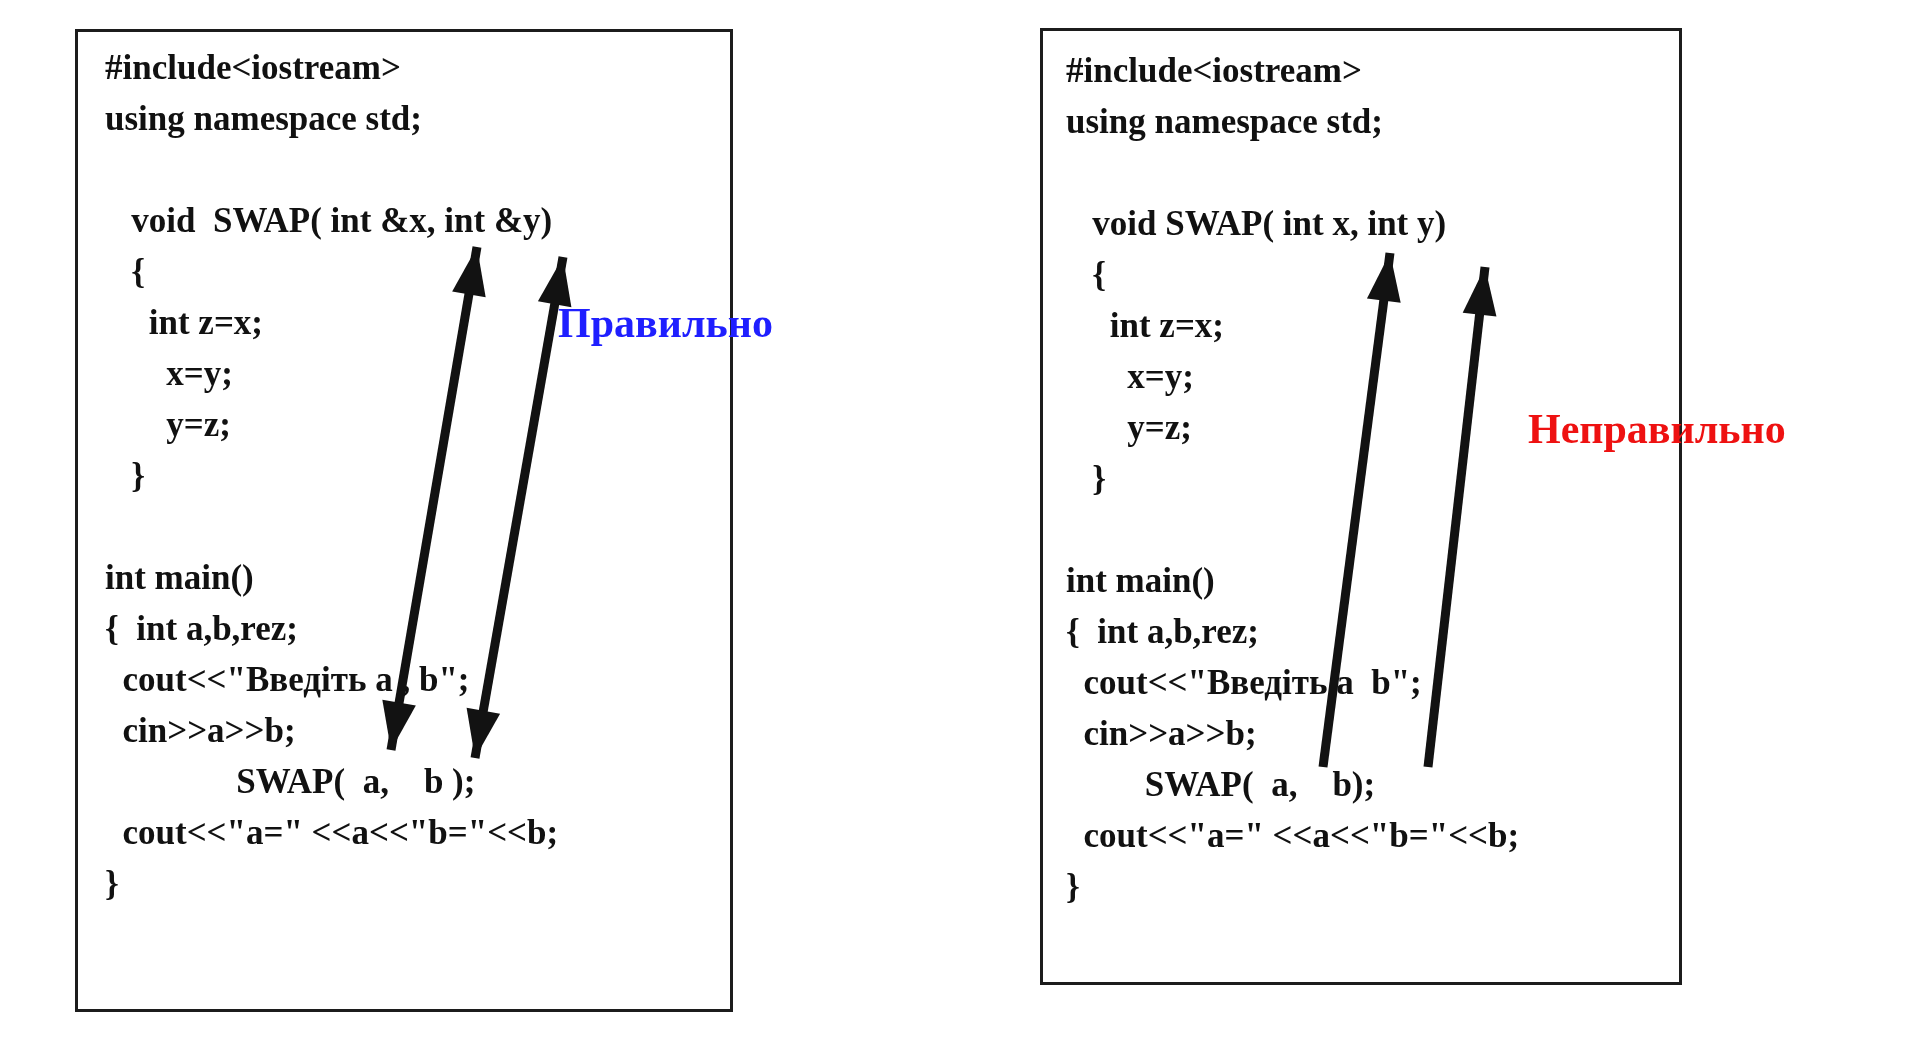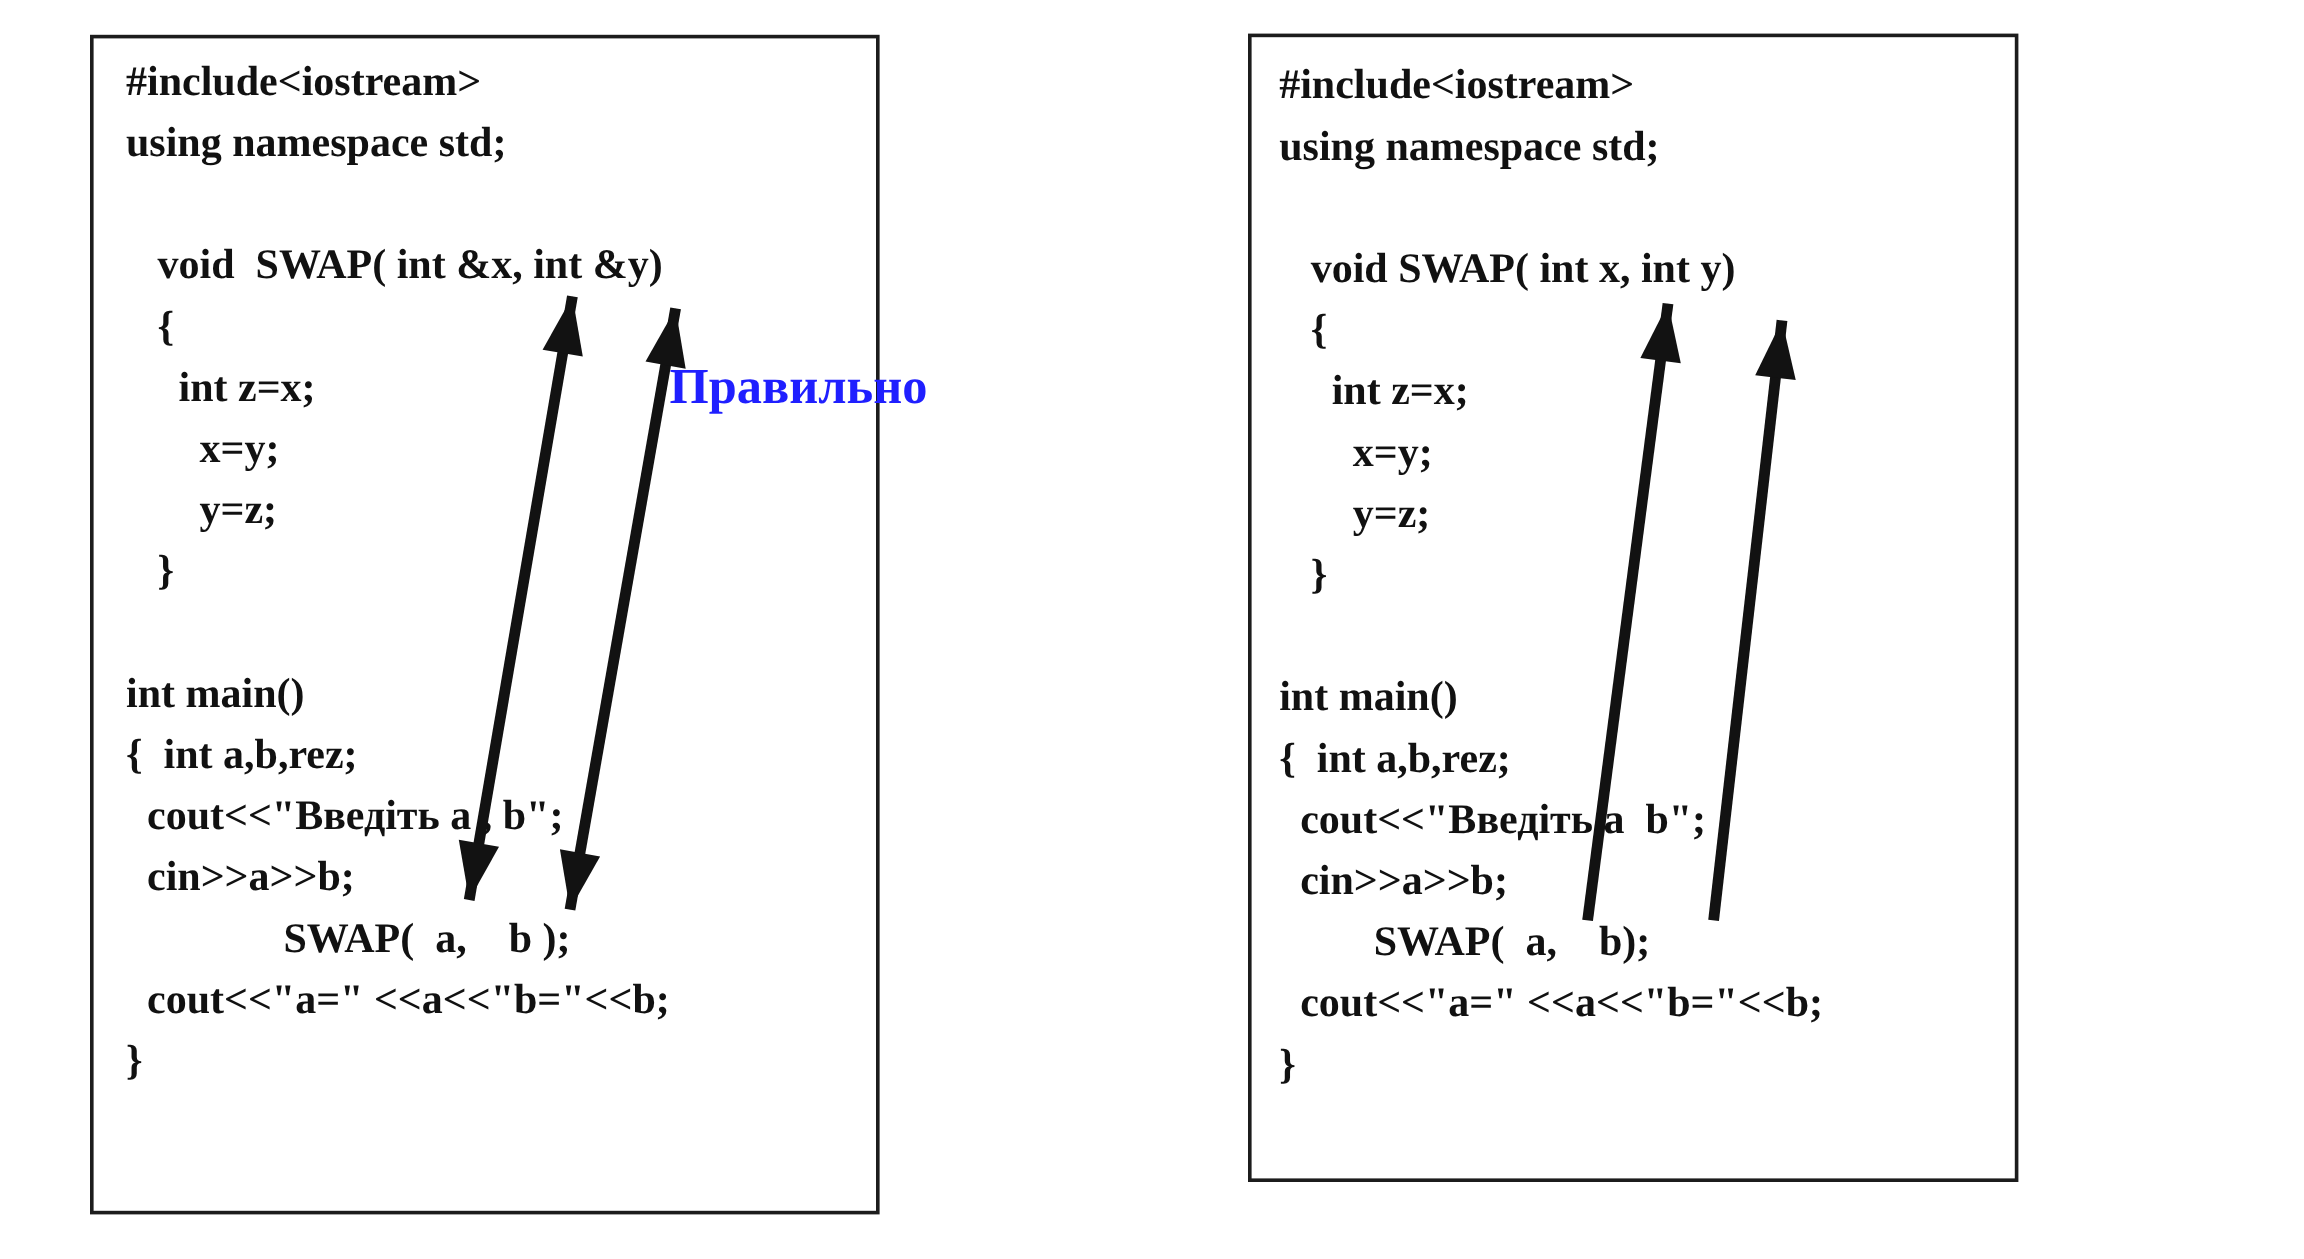--- a/index.html
+++ b/index.html
@@ -51,14 +51,15 @@
       <polygon points="0,0 -48,-17 -48,17" transform="translate(1390,253) rotate(-82.6)"></polygon>
     </g>
     <g>
       <line x1="1428" y1="767" x2="1485" y2="267"></line>
       <polygon points="0,0 -48,-17 -48,17" transform="translate(1485,267) rotate(-83.5)"></polygon>
     </g>
   </svg>
 
   <div id="label-correct" class="verdict" style="color: rgb(31, 31, 255);">Правильно</div>
 
+  <div id="label-incorrect" class="verdict" style="color: rgb(238, 17, 17);">Неправильно</div>
 
 </div>
 
 </body></html>

